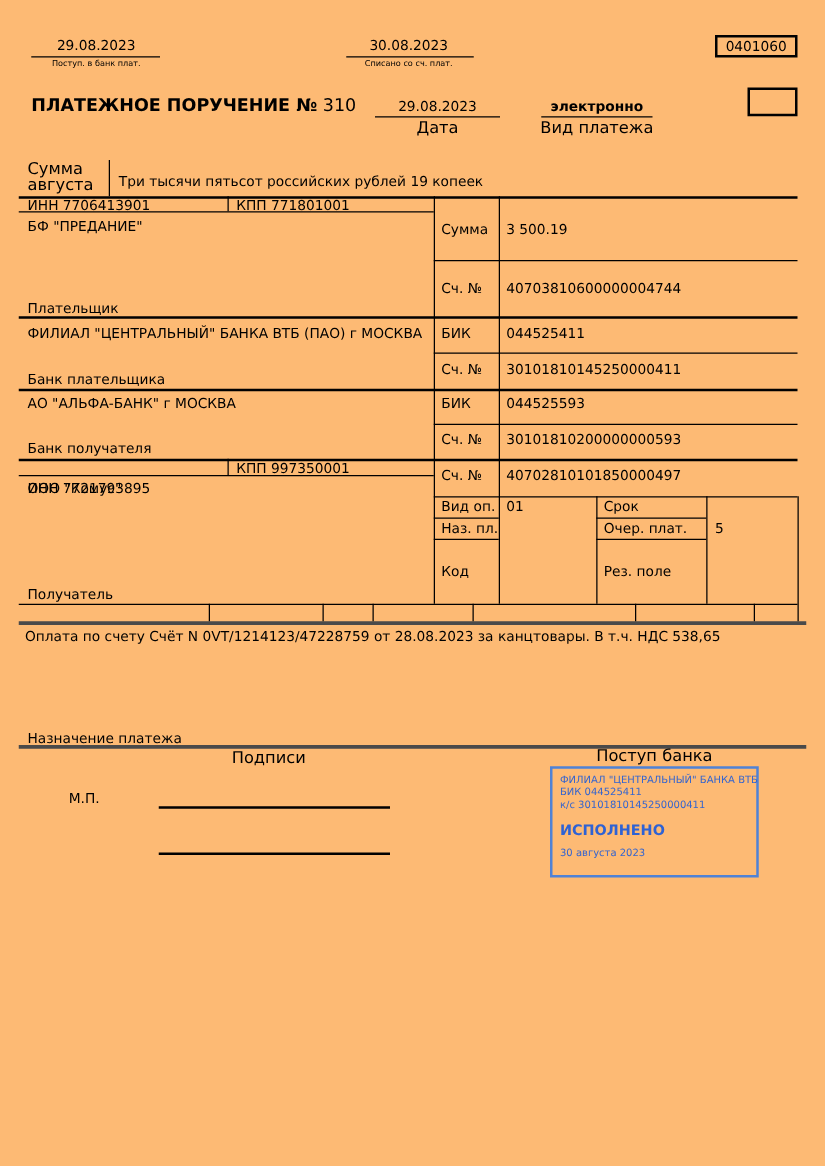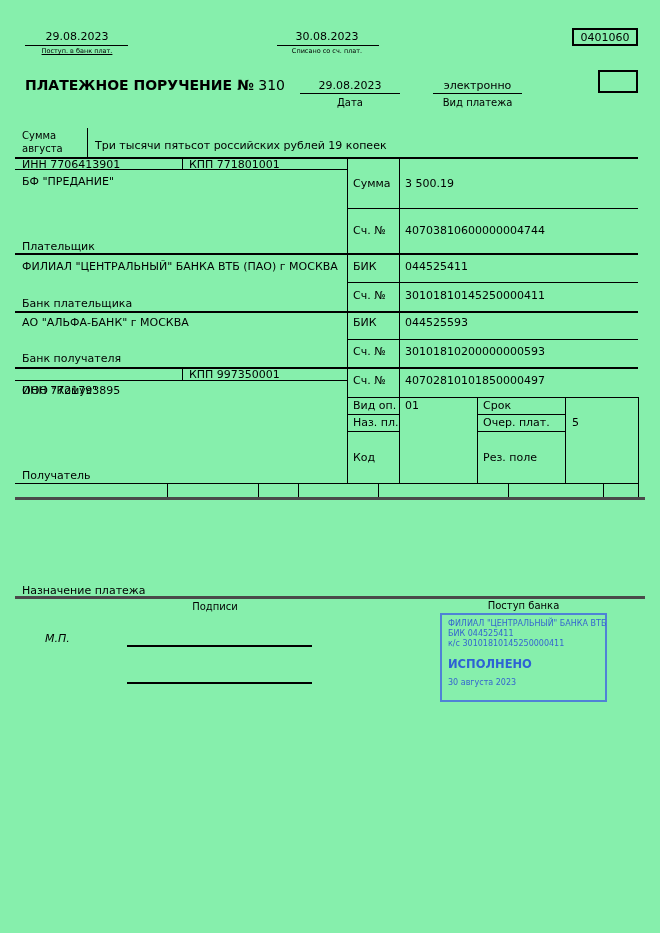--- a/index.html
+++ b/index.html
@@ -1,19 +1,19 @@
 <!DOCTYPE html>
 <html><head>
 <meta charset="utf-8">
 <style>
   html,body{margin:0;padding:0;background:#fff;}
-  .page{position:relative;width:660px;height:933px;background:#86efac;
+  .page{position:relative;width:660px;height:933px;background:#fdba74;
         font-family:"DejaVu Sans","Liberation Sans",sans-serif;color:#000;overflow:hidden;}
   .t{position:absolute;font-size:11px;line-height:13px;white-space:nowrap;}
-  .sm{font-size:10px;}
+  .sm{font-size:13px;}
   .tiny{font-size:6.5px;line-height:7px;}
   .b{font-weight:bold;}
   .c{text-align:center;}
   .hl{position:absolute;background:#000;height:1px;}
   .hl2{position:absolute;background:#000;height:2px;}
   .hl3{position:absolute;background:#4a4a4a;height:3px;}
   .vl{position:absolute;background:#000;width:1px;}
   .box{position:absolute;border:2px solid #000;box-sizing:border-box;}
   .wrap2{white-space:normal;}
   .stamp{position:absolute;left:440px;top:613px;width:167px;height:89px;
@@ -23,39 +23,39 @@
   .stamp .dt{font-size:8px;color:#3565cf;margin-top:7px;}
   .sig{position:absolute;background:#000;height:2px;}
 </style>
 </head>
 <body>
 
 <div class="page">
 
   <div class="t c" style="left:22px;top:30px;width:110px;">29.08.2023</div>
   <div class="hl" style="left:25px;top:45px;width:103px;"></div>
-  <div class="t tiny c" style="left:22px;top:48px;width:110px;text-decoration:underline;">Поступ. в банк плат.</div>
+  <div class="t tiny c" style="left:22px;top:48px;width:110px;">Поступ. в банк плат.</div>
 
   <div class="t c" style="left:272px;top:30px;width:110px;">30.08.2023</div>
   <div class="hl" style="left:277px;top:45px;width:102px;"></div>
   <div class="t tiny c" style="left:272px;top:48px;width:110px;">Списано со сч. плат.</div>
 
   <div class="box c" style="left:572px;top:28px;width:66px;height:18px;">
     <span class="t" style="left:0;top:1px;width:62px;">0401060</span>
   </div>
 
   <div class="t" style="left:25px;top:79px;font-size:14px;">
     <span class="b">ПЛАТЕЖНОЕ ПОРУЧЕНИЕ №</span>
     <span>310</span>
   </div>
   <div class="t c" style="left:300px;top:79px;width:100px;">29.08.2023</div>
   <div class="hl" style="left:300px;top:93px;width:100px;"></div>
   <div class="t sm c" style="left:300px;top:96px;width:100px;">Дата</div>
 
-  <div class="t c" style="left:425px;top:79px;width:105px;">электронно</div>
+  <div class="t c" style="left:425px;top:79px;width:105px;font-weight:bold;">электронно</div>
   <div class="hl" style="left:433px;top:93px;width:89px;"></div>
   <div class="t sm c" style="left:425px;top:96px;width:105px;">Вид платежа</div>
 
   <div class="box" style="left:598px;top:70px;width:40px;height:23px;"></div>
 
   <div class="t sm wrap2" style="left:22px;top:129px;width:64px;line-height:13px;">Сумма августа</div>
   <div class="vl" style="left:87px;top:128px;height:29px;"></div>
   <div class="t" style="left:95px;top:139px;">Три тысячи пятьсот российских рублей 19 копеек</div>
 
   <div class="hl2" style="left:15px;top:157px;width:623px;"></div>
@@ -124,26 +124,27 @@
 
   <div class="t" style="left:353px;top:399px;">Вид оп.</div>
   <div class="t" style="left:405px;top:399px;">01</div>
   <div class="t" style="left:483px;top:399px;">Срок</div>
   <div class="t" style="left:353px;top:416px;">Наз. пл.</div>
   <div class="t" style="left:483px;top:416px;">Очер. плат.</div>
   <div class="t" style="left:572px;top:416px;">5</div>
   <div class="t" style="left:353px;top:451px;">Код</div>
   <div class="t" style="left:483px;top:451px;">Рез. поле</div>
 
+  <div class="t" style="left:20px;top:503px;">Оплата по счету Счёт N 0VT/1214123/47228759 от 28.08.2023  за канцтовары. В т.ч. НДС 538,65</div>
   <div class="t" style="left:22px;top:584px;">Назначение платежа</div>
   <div class="hl3" style="left:15px;top:596px;width:630px;"></div>
 
   <div class="t sm c" style="left:160px;top:600px;width:110px;">Подписи</div>
   <div class="t sm c" style="left:440px;top:599px;width:167px;">Поступ банка</div>
-  <div class="t" style="left:45px;top:632px;font-style:italic;">М.П.</div>
+  <div class="t" style="left:55px;top:632px;">М.П.</div>
 
   <div class="sig" style="left:127px;top:645px;width:185px;"></div>
   <div class="sig" style="left:127px;top:682px;width:185px;"></div>
 
   <div class="stamp">
     <div class="ln">ФИЛИАЛ "ЦЕНТРАЛЬНЫЙ" БАНКА ВТБ</div>
     <div class="ln">БИК 044525411</div>
     <div class="ln">к/с 30101810145250000411</div>
     <div class="st">ИСПОЛНЕНО</div>
     <div class="dt">30 августа 2023</div>

